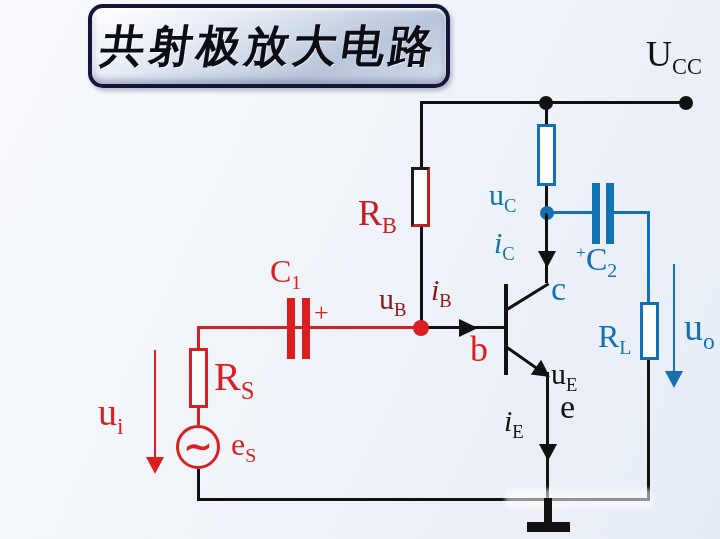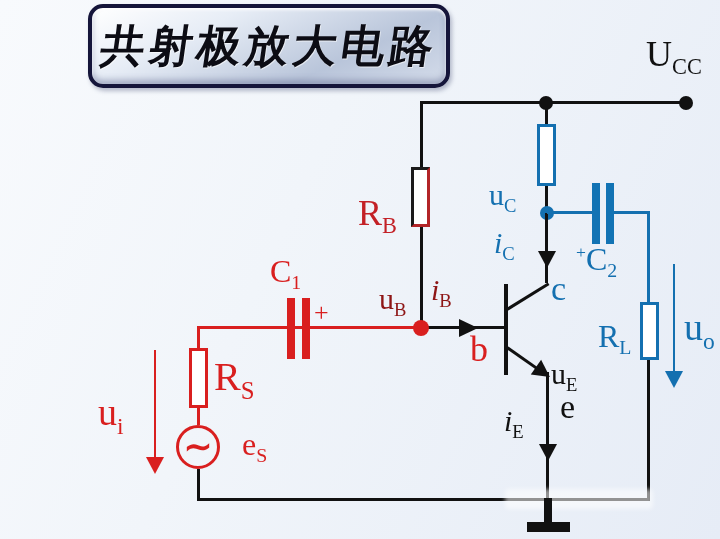--- a/index.html
+++ b/index.html
@@ -135,21 +135,21 @@
   <div class="lbl red" style="left:270px;top:255px;font-size:32px;"><span>C</span><sub>1</sub></div>
   <div class="lbl red" style="left:314px;top:300px;font-size:26px;">+</div>
 
   <div class="wire red" style="left:197px;top:328px;width:3px;height:20px;"></div>
   <div class="res red" style="left:189px;top:348px;width:19px;height:60px;"></div>
   <div class="wire red" style="left:197px;top:407px;width:3px;height:18px;"></div>
   <div class="lbl red" style="left:214px;top:357px;font-size:40px;"><span>R</span><sub>S</sub></div>
   <div id="src-circle">
     <span class="sym">∼</span>
   </div>
-  <div class="lbl red" style="left:231px;top:428px;font-size:32px;margin-left:11px;"><span>e</span><sub>S</sub></div>
+  <div class="lbl red" style="left:231px;top:428px;font-size:32px;"><span>e</span><sub>S</sub></div>
   <div class="wire" style="left:197px;top:469px;width:3px;height:31px;"></div>
 
   <div class="wire red" style="left:154px;top:350px;width:2px;height:110px;"></div>
   <div class="arr-down red" style="left:146px;top:457px;"></div>
   <div class="lbl red" style="left:98px;top:393px;font-size:38px;"><span>u</span><sub>i</sub></div>
 
   <div class="wire" style="left:197px;top:498px;width:453px;height:3px;"></div>
   <div class="smudge" style="left:505px;top:489px;width:148px;height:20px;"></div>
   <div class="wire" style="left:544px;top:498px;width:8px;height:26px;"></div>
   <div class="wire" style="left:527px;top:522px;width:43px;height:10px;"></div>

